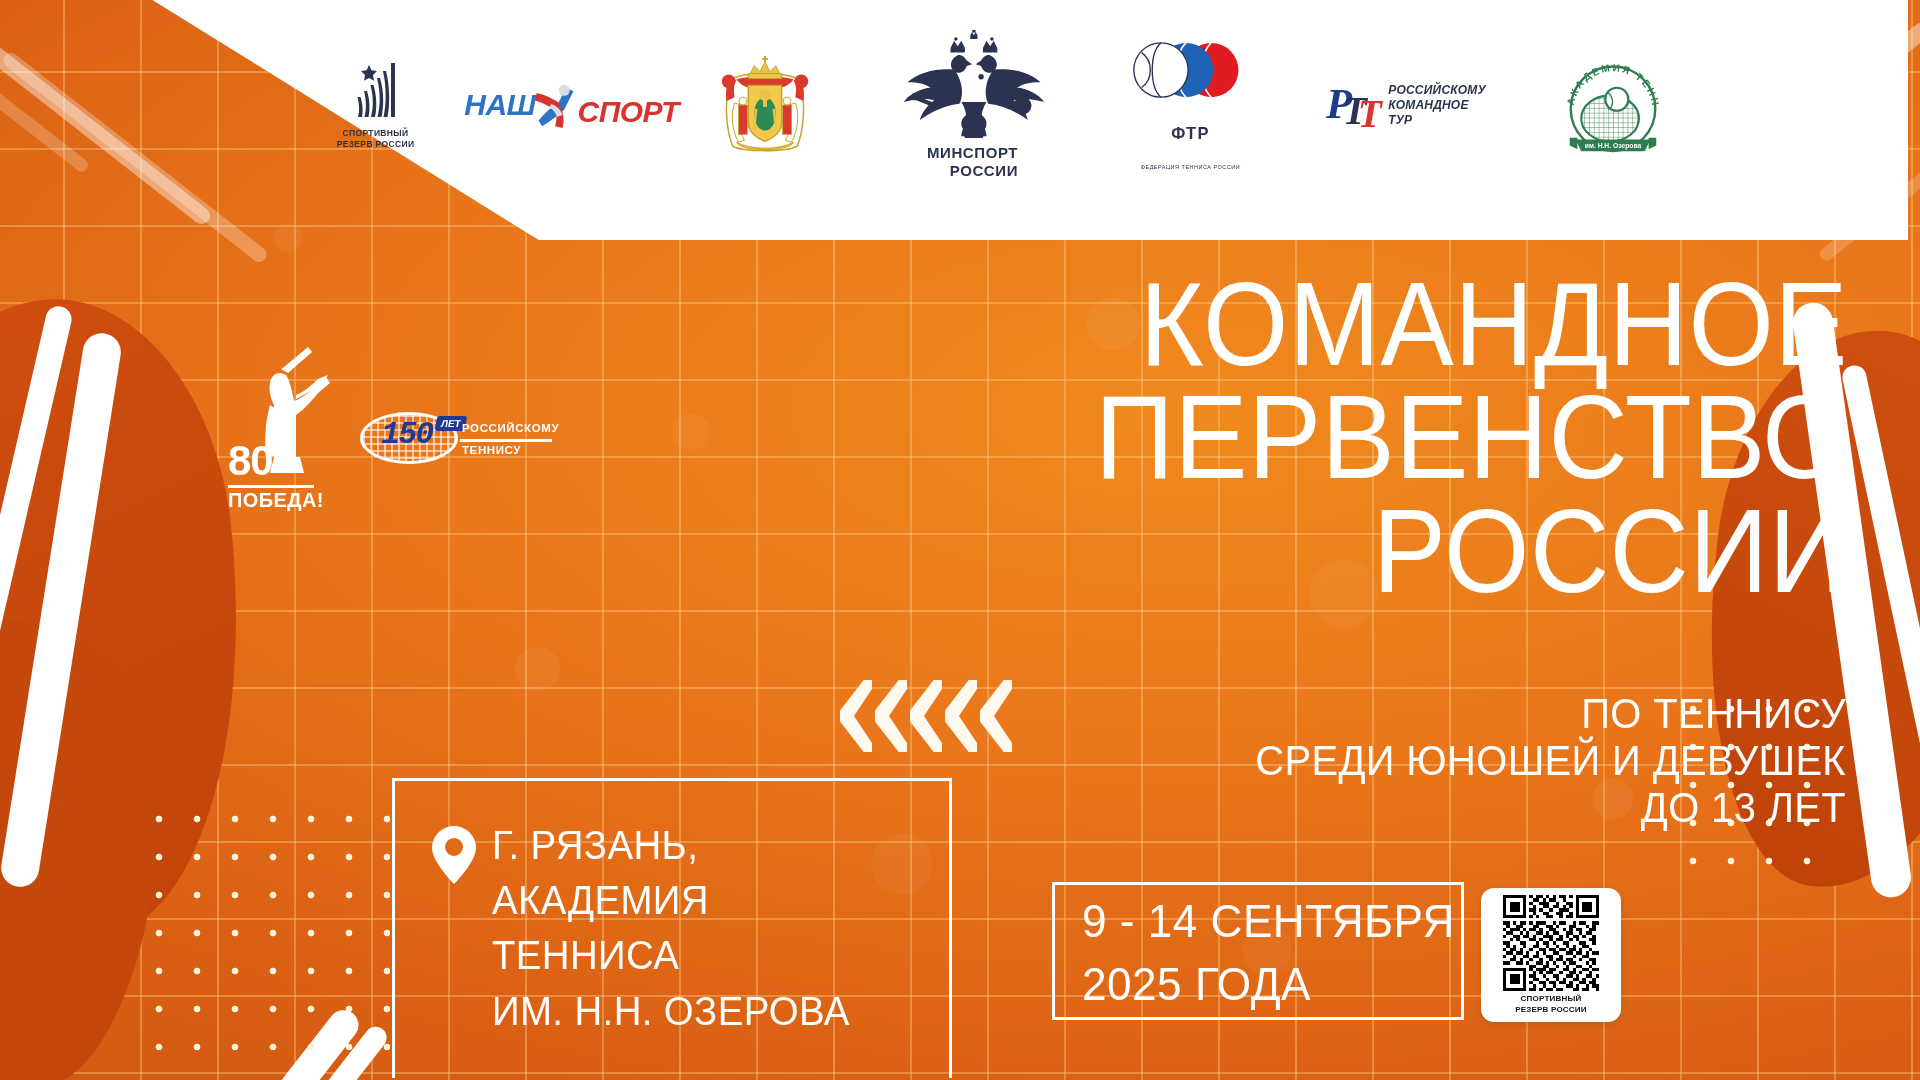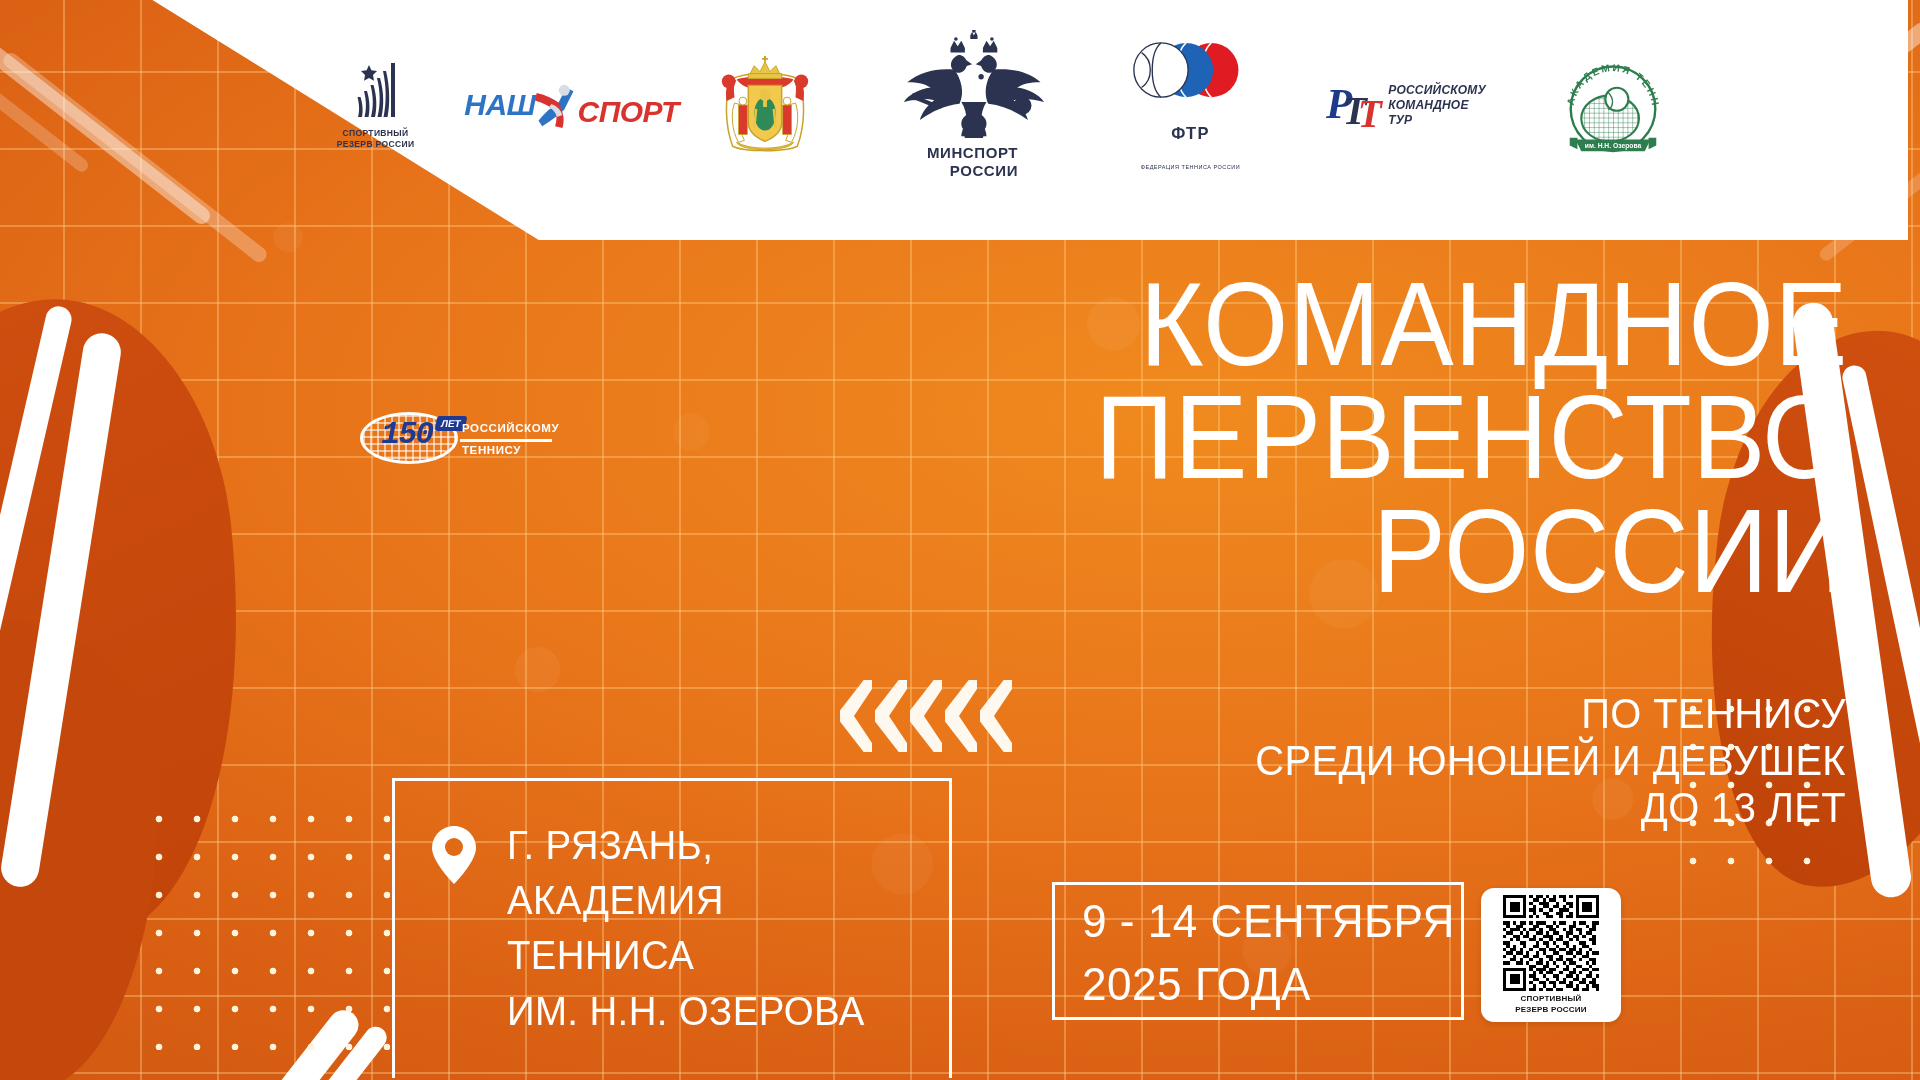--- a/index.html
+++ b/index.html
@@ -177,21 +177,21 @@
     font-size:42px;line-height:1.12;letter-spacing:.4px;
     transform:scaleX(.95);transform-origin:right center;
   }
   .subtitle div{white-space:nowrap;}
 
   
   .venue-box{
     position:absolute;left:392px;top:778px;width:560px;height:300px;
     border:3px solid #fff;border-bottom:none;box-sizing:border-box;
   }
-  .venue-inner{position:absolute;left:432px;top:818px;display:flex;align-items:flex-start;gap:31px;}
+  .venue-inner{position:absolute;left:432px;top:818px;display:flex;align-items:flex-start;gap:16px;}
   .pin-icon{width:44px;height:58px;flex:none;margin-top:8px;}
   .venue-text{
     color:#fff;
     font-family:"Liberation Sans Narrow","Liberation Sans",sans-serif;
     font-size:40px;line-height:1.38;letter-spacing:.4px;
     transform:scaleX(.96);transform-origin:left top;
   }
   .venue-text div{white-space:nowrap;}
 
   
@@ -400,20 +400,34 @@
         <path d="M50 39 C56 45 56 53 50 57" stroke="#2E7D4F" stroke-width="1.4" fill="none"></path>
 
         <path d="M16 88 L94 88 L88 100 L22 100 Z" fill="#2E7D4F"></path>
         <path d="M10 86 L18 86 L18 98 L10 94 Z M100 86 L92 86 L92 98 L100 94 Z" fill="#2E7D4F"></path>
         <text x="55" y="97" text-anchor="middle" font-family="Liberation Sans, sans-serif" font-size="7" font-weight="bold" fill="#fff">им. Н.Н. Озерова</text>
       </svg>
     </div>
 
   </div>
 
+  <div class="pobeda">
+    <svg viewBox="0 0 104 132" width="104" height="132" aria-hidden="true" style="position:absolute;left:8px;top:0;">
+      <g fill="#fff">
+        <path d="M47 24 L50 22 L74 2 L78 7 L54 28 Z"></path>
+        <path d="M52 30 C46 26 40 28 37 34 C34 42 36 52 40 60 L40 120 L62 120 L62 70 C68 66 76 58 84 48 L96 38 L92 32 L78 44 C72 50 66 54 60 56 C58 46 56 36 52 30 Z"></path>
+        <path d="M62 54 C70 50 80 44 90 36 L94 30 L84 34 C76 42 68 48 62 50 Z"></path>
+        <path d="M36 60 C32 74 30 92 32 110 L42 112 L42 64 Z"></path>
+        <path d="M40 112 L66 112 L70 128 L36 128 Z"></path>
+      </g>
+    </svg>
+    <div class="pobeda-80">80</div>
+    <div class="pobeda-rule"></div>
+    <div class="pobeda-word">ПОБЕДА!</div>
+  </div>
 
   <div class="y150">
     <div class="y150-oval"></div>
     <div class="y150-num">150</div>
     <div class="y150-let">ЛЕТ</div>
     <div class="y150-txt">
       <span>РОССИЙСКОМУ</span><br>
       <span>ТЕННИСУ</span>
     </div>
     <div class="y150-underline"></div>

